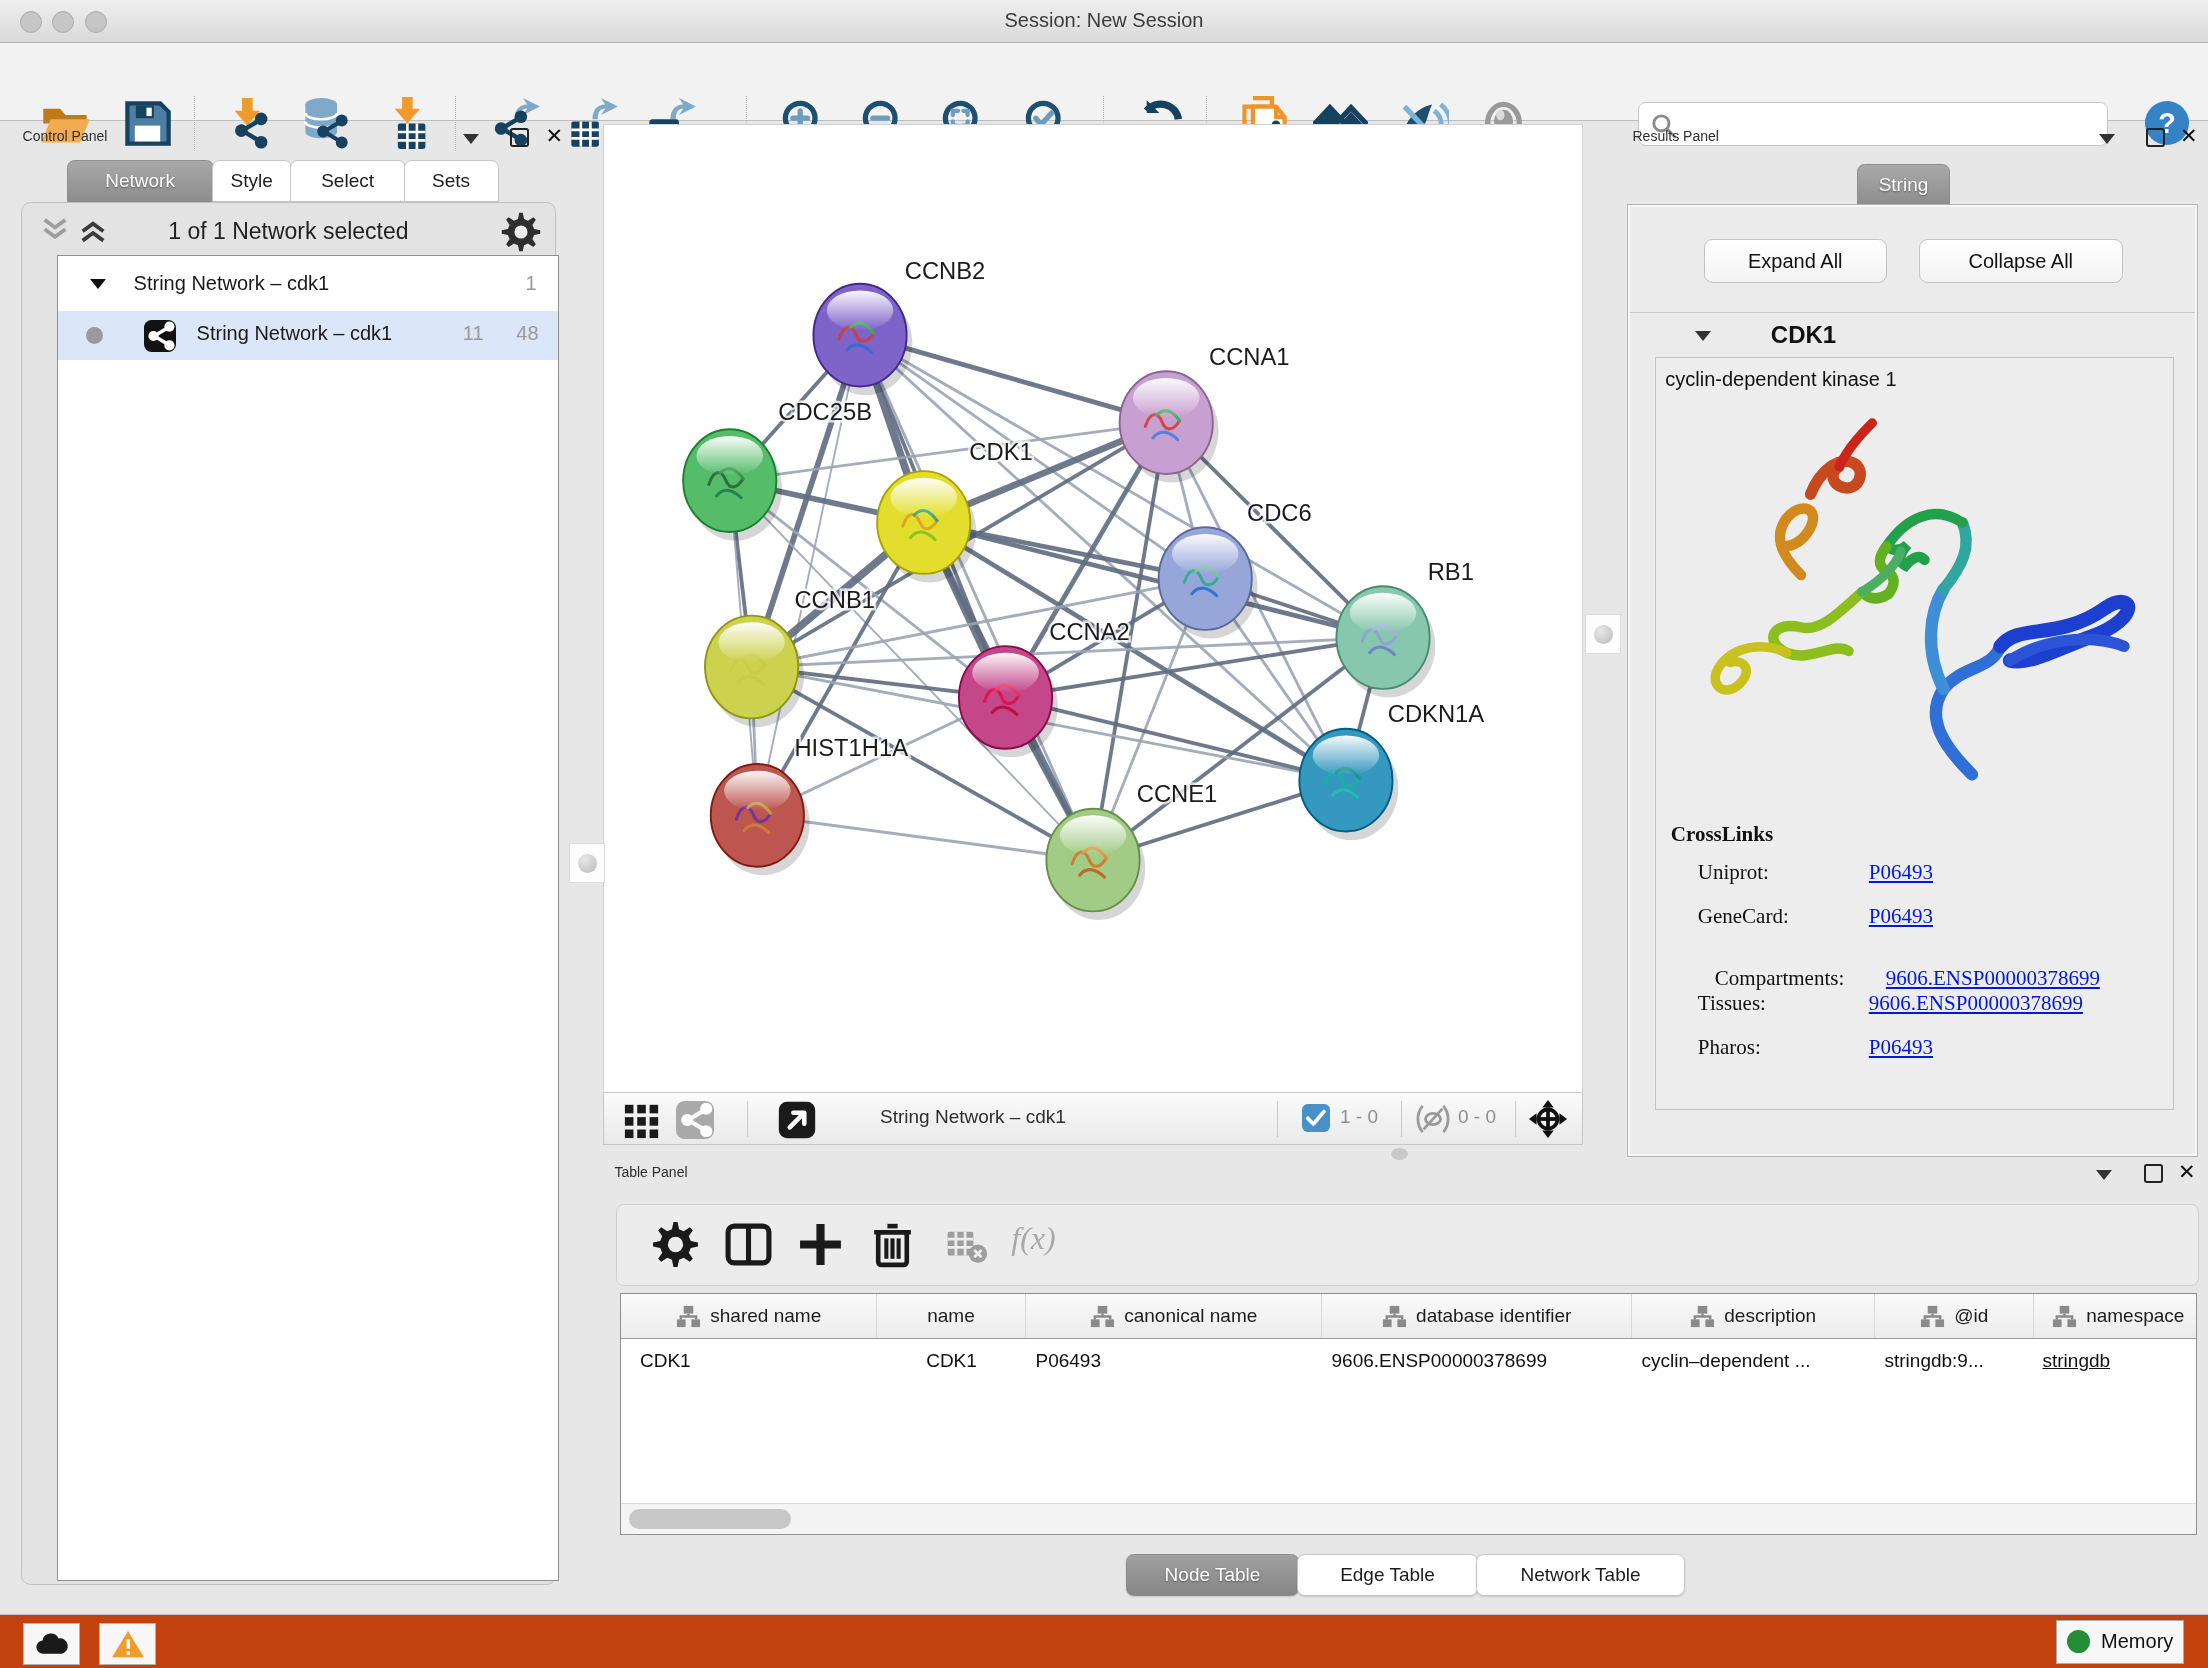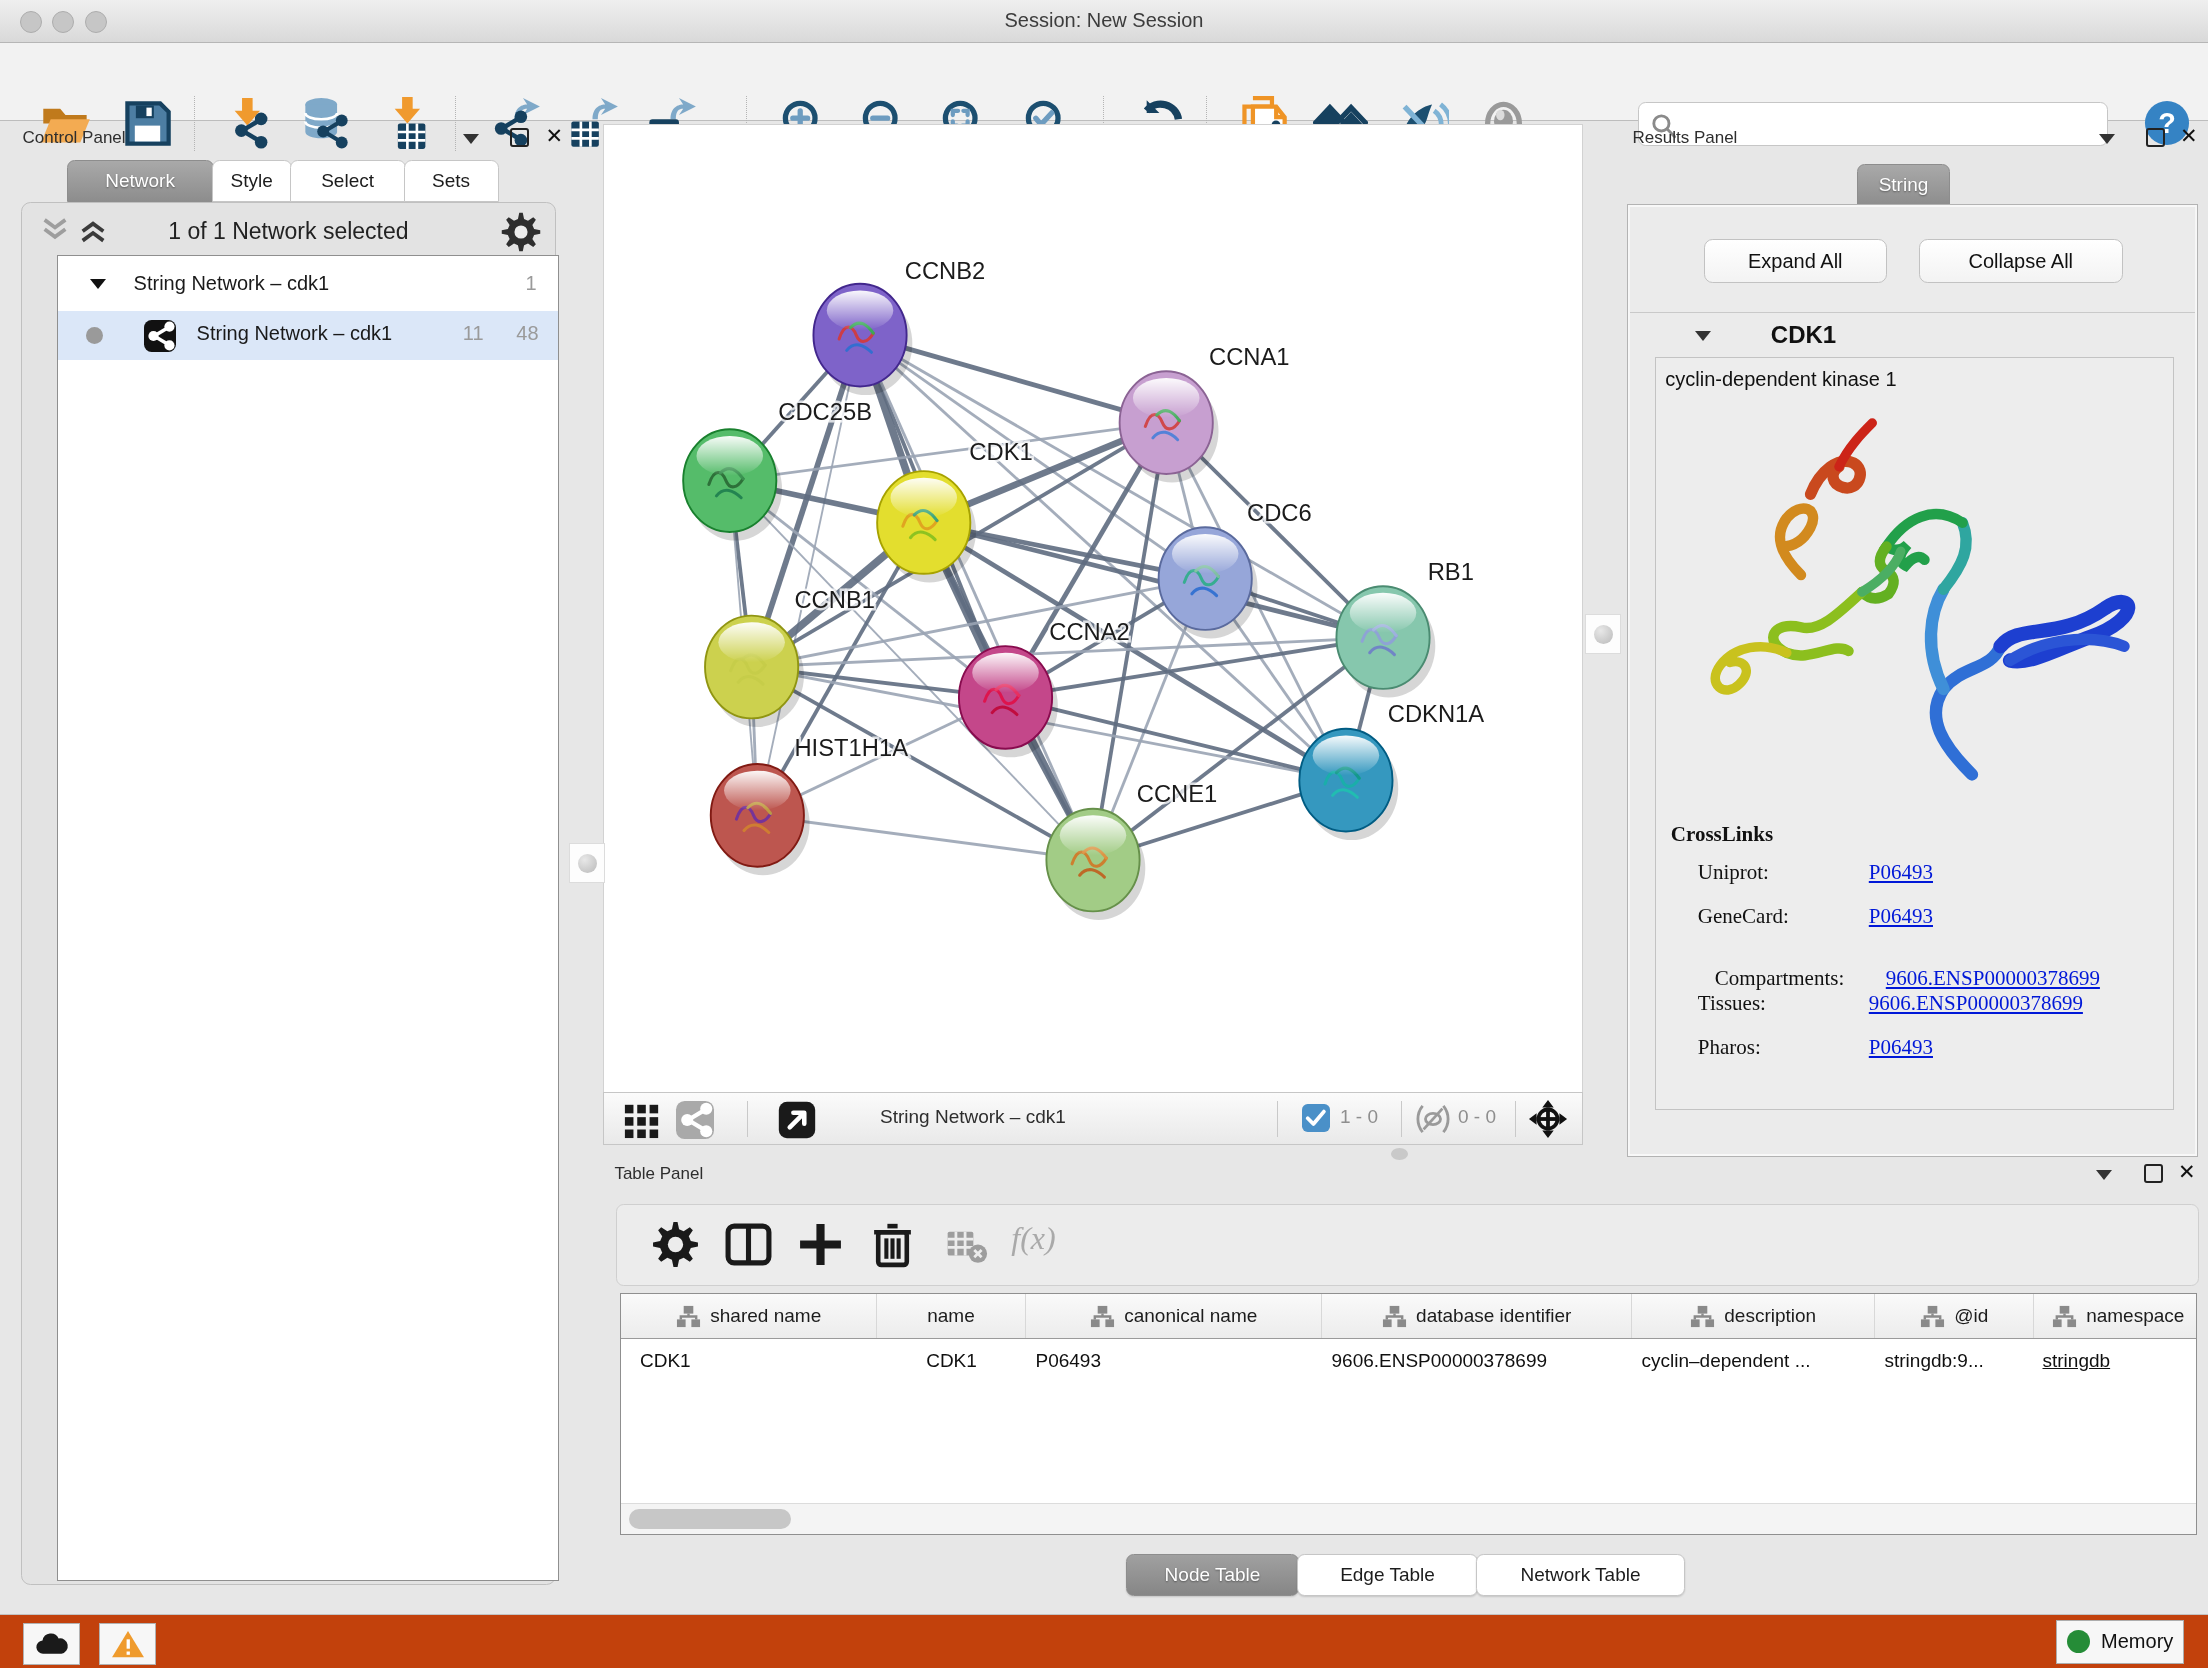--- a/index.html
+++ b/index.html
@@ -18,21 +18,21 @@
   #toolbar{left:0;top:43px;width:2208px;height:77px;background:#f2f2f2;
     border-bottom:1px solid #bdbdbd;}
   .tbtn{position:absolute;top:53px;width:55px;height:55px;}
   .tsep{position:absolute;top:53px;width:0;height:55px;border-left:1.9px dotted #b4b4b4;}
   #searchbox{position:absolute;left:1638px;top:59px;width:468px;height:42px;
     background:#fff;border:1px solid #c6c6c6;border-radius:7.6px;}
   #searchbox input{position:absolute;left:46px;top:3.8px;width:409px;height:32px;
     border:none;outline:none;font-size:19px;background:transparent;}
   #searchbox svg{position:absolute;left:11.4px;top:8.6px;}
   
-  .panel-title{font-size:17px;color:#2e2e2e;}
+  .panel-title{font-size:14px;color:#2e2e2e;}
   .mini-tri{width:0;height:0;border-left:8.6px solid transparent;border-right:8.6px solid transparent;
     border-top:10.5px solid #333;display:inline-block;}
   .mini-box{width:15px;height:15px;border:2.4px solid #222;border-radius:2.9px;display:inline-block;}
   .mini-x{font-size:21px;font-weight:bold;color:#111;line-height:15px;display:inline-block;}
   .tab{position:absolute;background:#fff;border:1px solid #c6c6c6;color:#1c1c1c;
     text-align:center;font-size:19px;border-radius:7.6px 7.6px 0 0;}
   .tab.sel{background:linear-gradient(#a9a9a9,#8d8d8d);color:#fff;border-color:#8d8d8d;
     text-shadow:0 1px 1.9px rgba(0,0,0,.4);}
   .btab{border-radius:7.6px;box-shadow:0 1px 1.9px rgba(0,0,0,.15);}
   .btab.sel{background:linear-gradient(#a0a0a0,#868686);color:#fff;}

